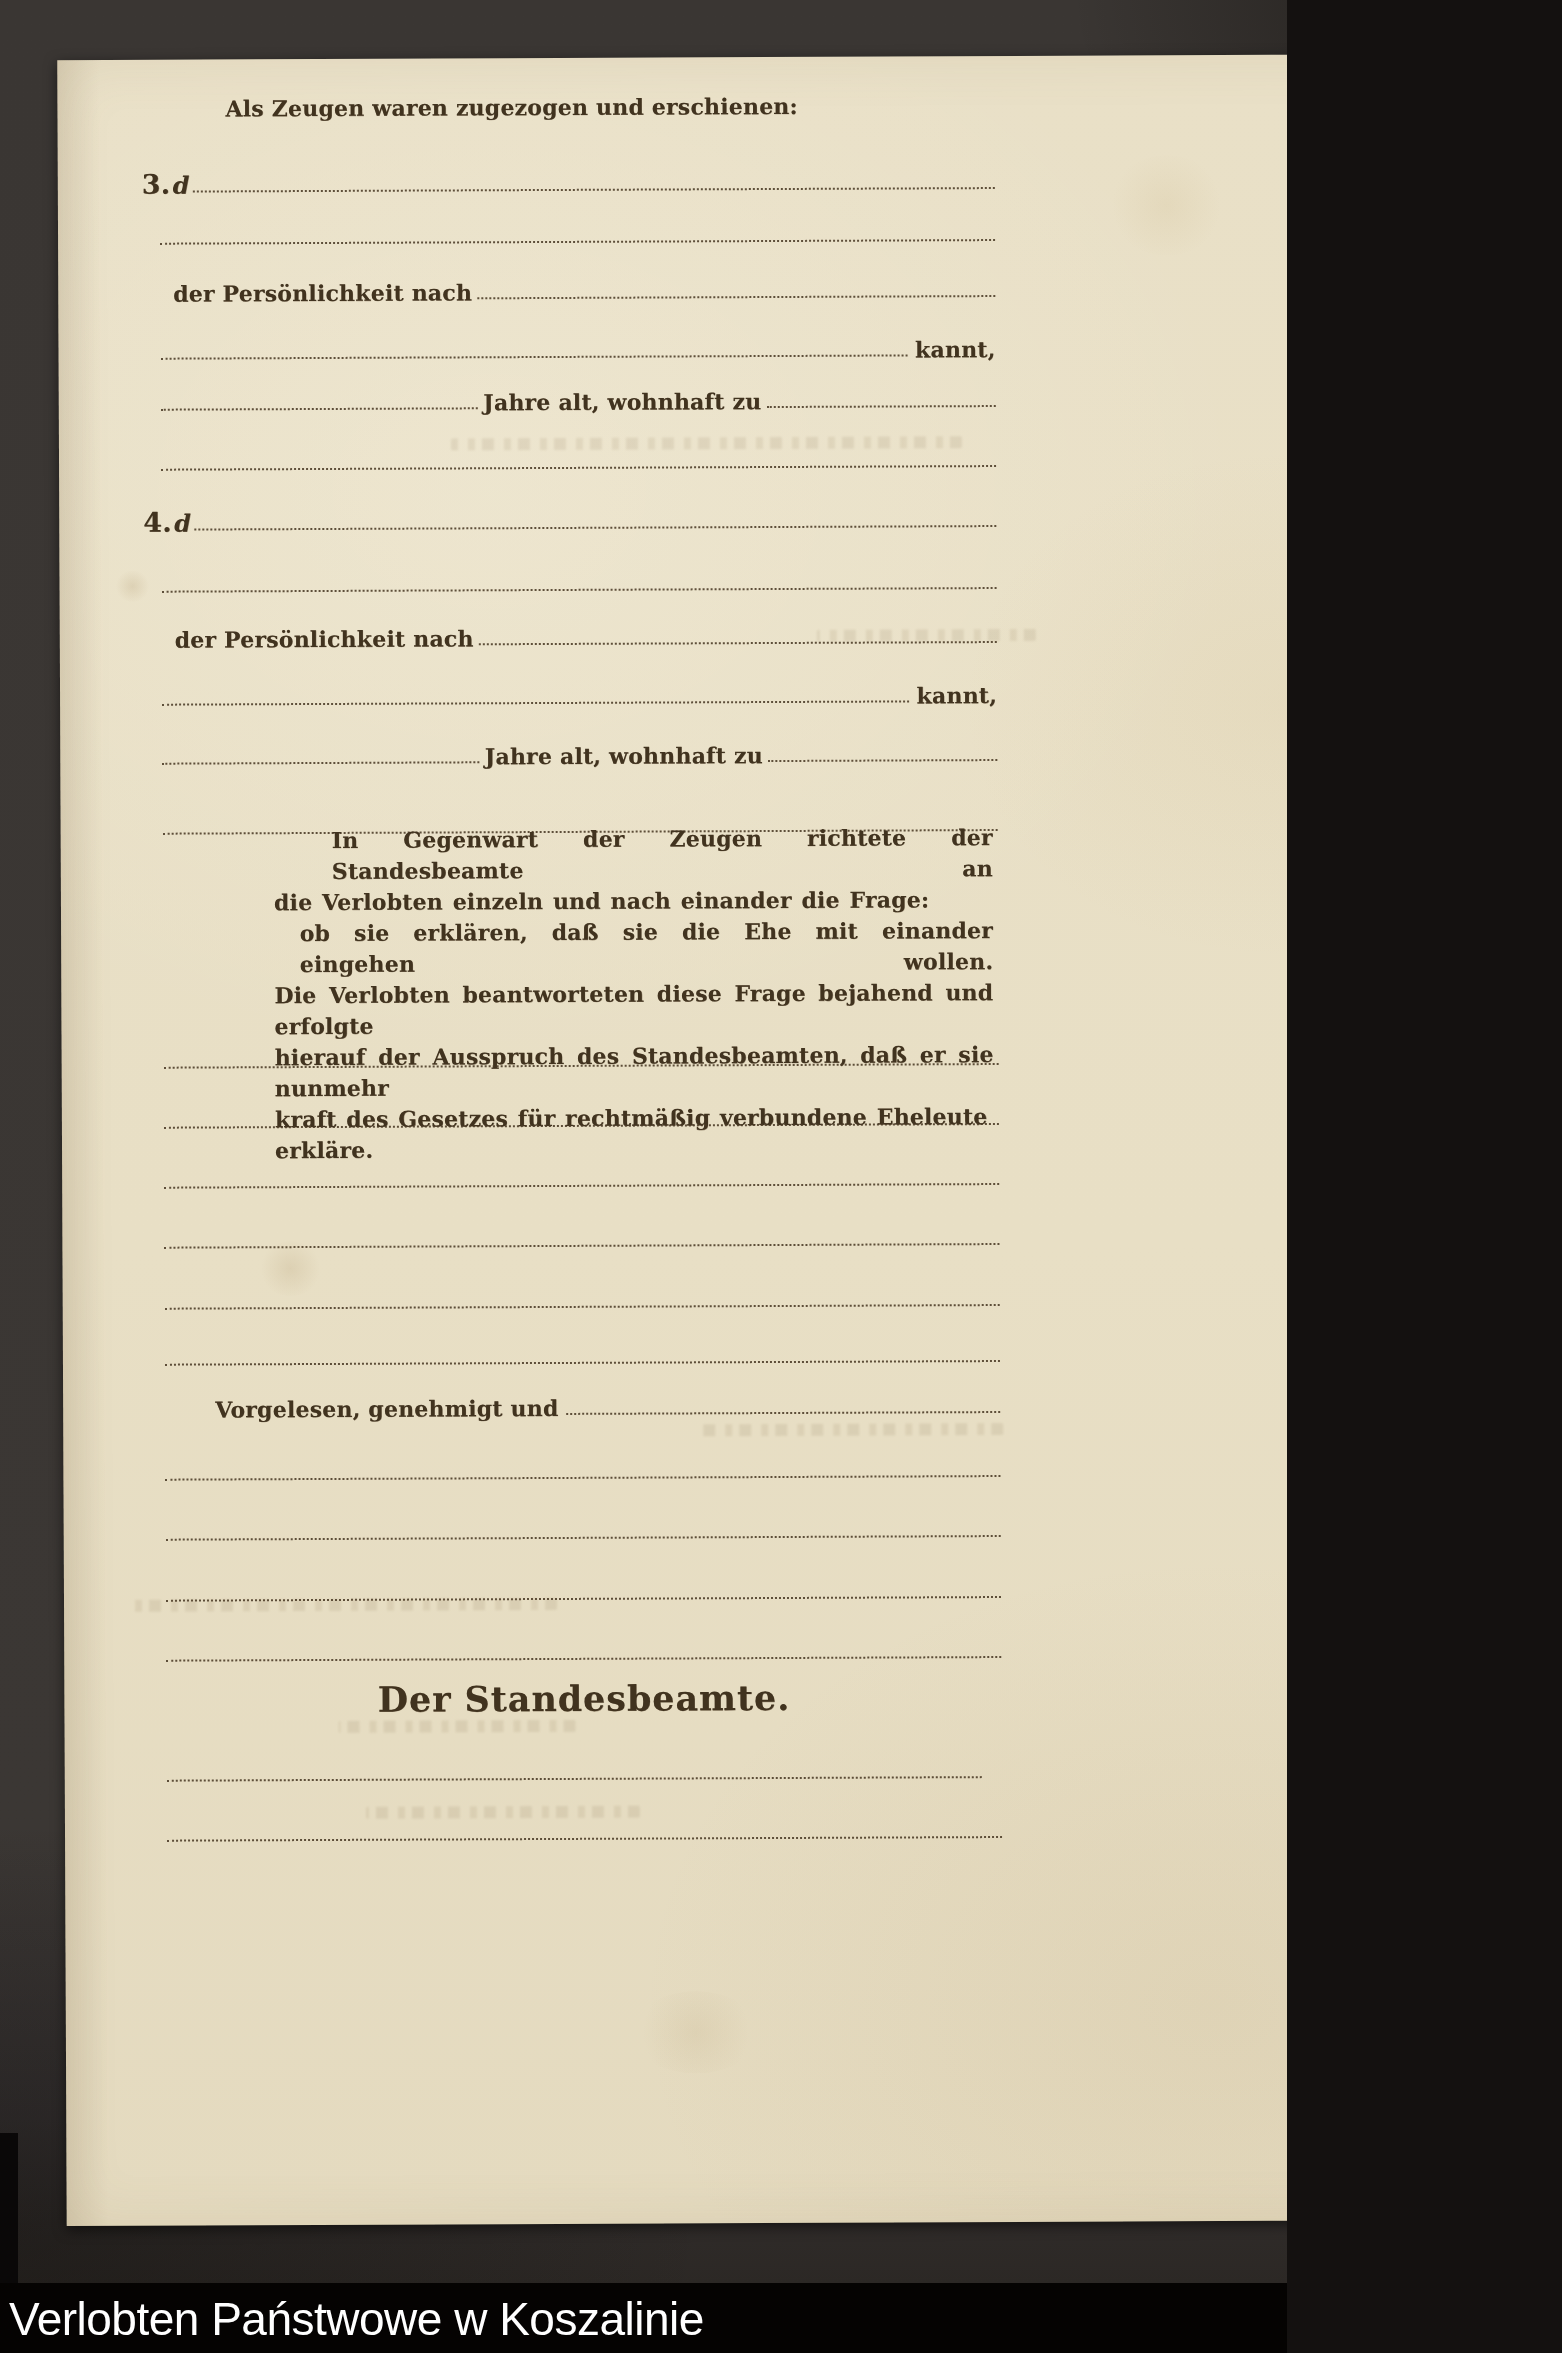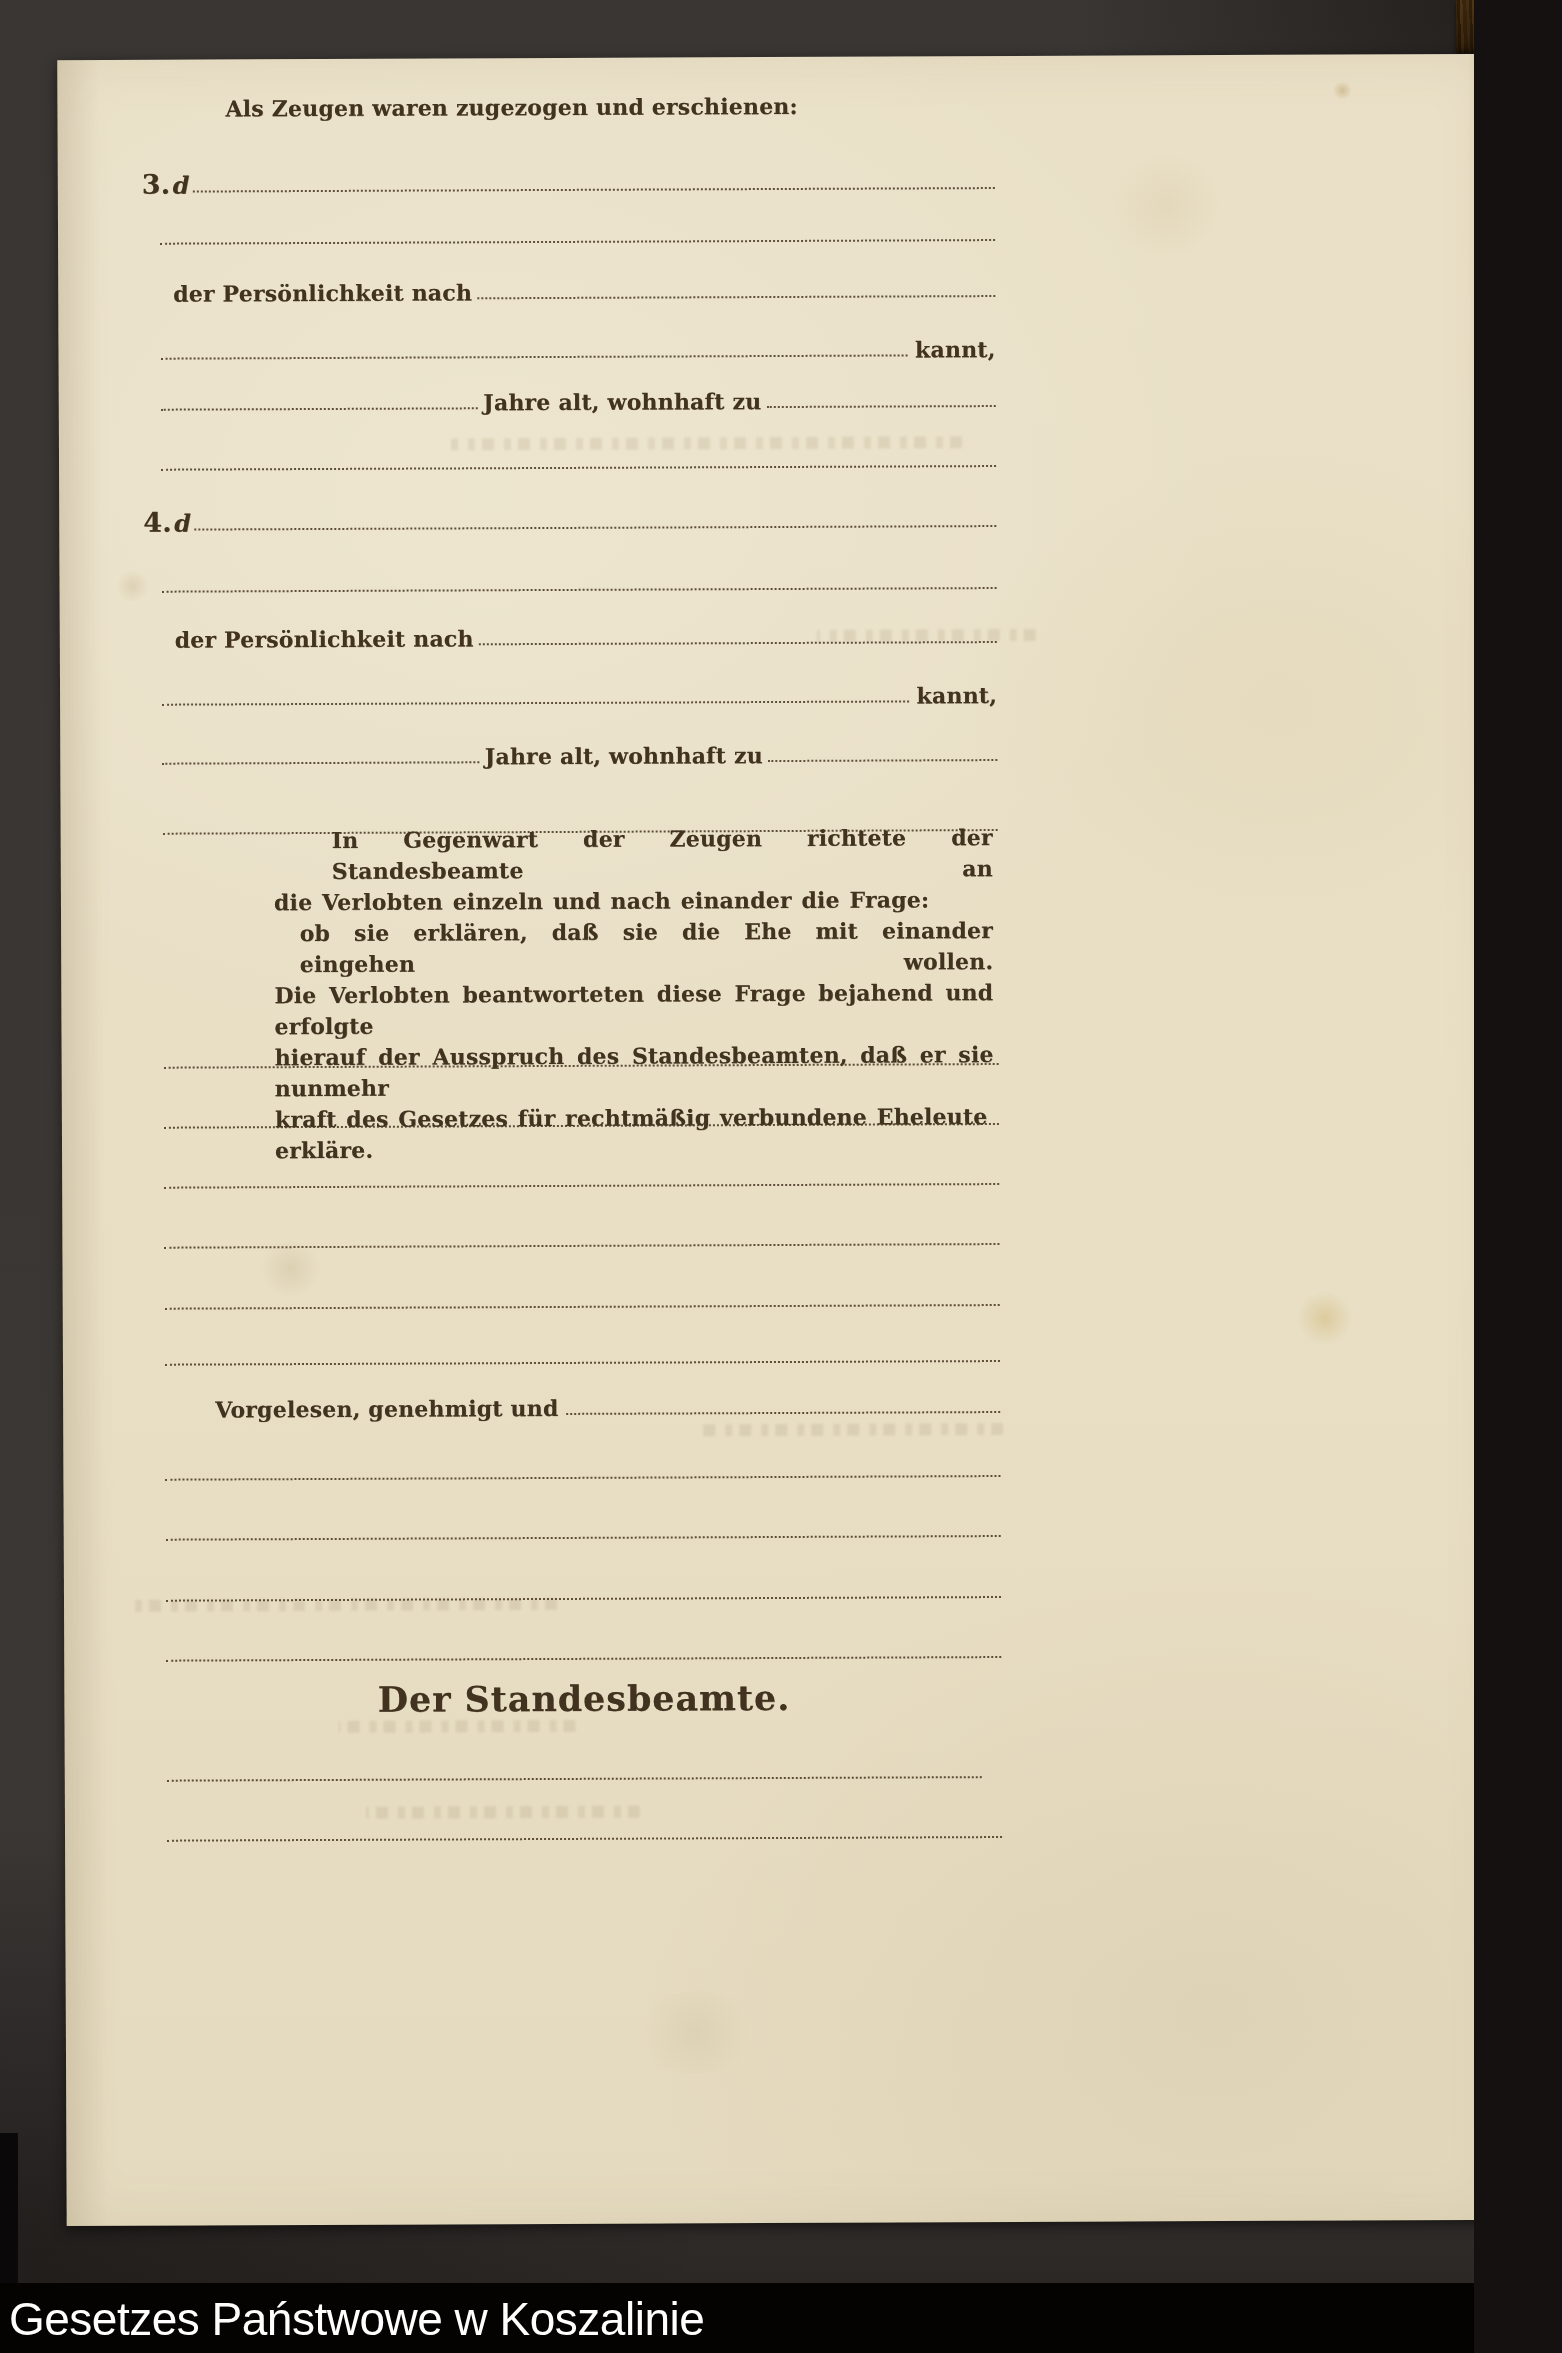--- a/index.html
+++ b/index.html
@@ -1,17 +1,17 @@
 <!DOCTYPE html>
 <html style="--paper: #e8dfc5; --ink: #41331f; --background: #3a3633; --page_edge: #d9c29e; --bar: #050302; --bar_text: #ffffff;font-size:14.6px"><head>
 <meta charset="utf-8">
 <style>
   html,body{margin:0;padding:0;background:#141110;}
   .scene{
-    position:relative;width:1474px;height:2354px;overflow:hidden;
+    position:relative;width:1287px;height:2354px;overflow:hidden;
     background:
       radial-gradient(821px 456px at 1563px 0px, rgba(8,6,4,.55), rgba(8,6,4,0) 60%),
       radial-gradient(1095px 639px at 0px 2235px, rgba(10,8,6,.35), rgba(10,8,6,0) 65%),
       linear-gradient(180deg,#3a3633 0%,#3b3734 78%,#343030 90%,#2c2825 97%,#282422 100%);
     font-family:"DejaVu Serif", serif;
   }
   
   .page-right{
     position:absolute;left:1491px;top:47px;width:72px;height:2140px;
     background:linear-gradient(90deg,#d9c29e 0,#e0d2b2 12.8px,#ddd2b8 27px,#d9cdb2 57px,#d2c5a8 100%);
@@ -208,17 +208,17 @@
     <div class="ghost" style="left:301px;top:1748px;width:274px"></div>
     <div class="stain s1"></div>
     <div class="stain s2"></div>
     <div class="stain s3"></div>
     <div class="stain s4"></div>
     <div class="stain s5"></div>
     <div class="stain s6"></div>
   </div>
 
   <div class="archive-bar">
-    <span>Gesetzes Państwowe w Koszalinie</span>
+    <span>Verlobten Państwowe w Koszalinie</span>
   </div>
 
 </div>
 
 
 </body></html>

